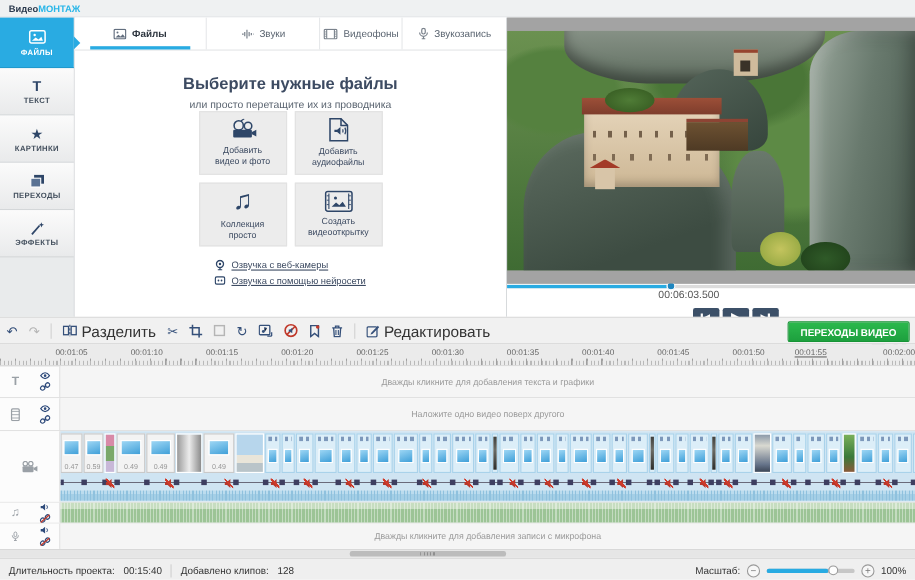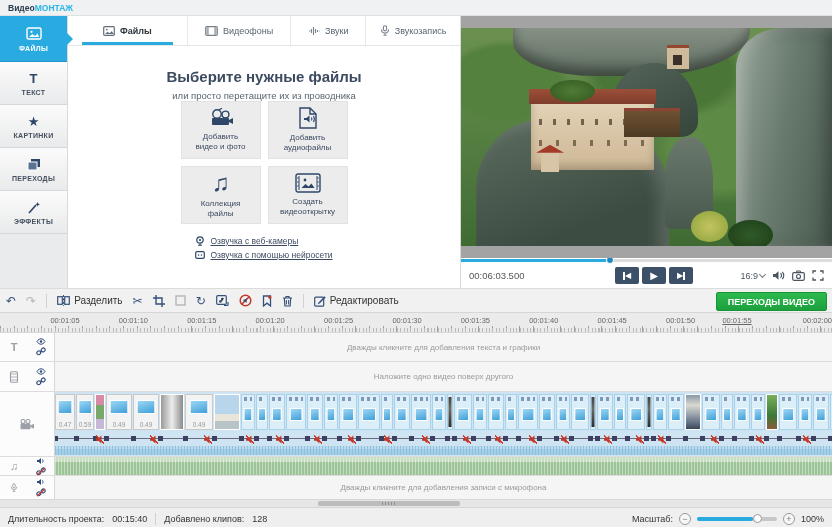--- a/index.html
+++ b/index.html
@@ -76,37 +76,37 @@
   .tree1 { position:absolute; left:24%; top:24%; width:12%; height:10%; background:radial-gradient(#4f7c36,#33571f); border-radius:50%; }
   .tree2 { position:absolute; left:62%; top:84%; width:10%; height:14%; background:radial-gradient(#c4c45e,#8aa23c); border-radius:50%; }
   .tree3 { position:absolute; left:72%; top:88%; width:12%; height:14%; background:radial-gradient(#2f5a28,#1e3d18); border-radius:50%; }
   .lbar { position:absolute; left:0; right:0; height:12px; background:#a3a3a3; z-index:5; }
   .lbar.top { top:0; } .lbar.bot { bottom:0; }
 
   .progress { height:5px; background:#fff; position:relative; }
   .progress .track { position:absolute; left:0; top:1px; height:3px; width:100%; background:#dcdcdc; }
   .progress .fill { position:absolute; left:0; top:1px; height:3px; width:39%; background:#29abe2; }
   .progress .handle { position:absolute; left:39%; top:-2px; width:8px; height:8px; border-radius:50%; background:#1d86c0; border:1px solid #fff; }
-  .controls { height:25px; display:flex; align-items:center; padding:0 8px; gap:6px; }
+  .controls { height:25px; display:flex; align-items:center; padding:0 8px; gap:6px;flex-direction:column; }
   .time { font-size:9.5px; color:#555; width:96px; }
   .pbtns { display:flex; gap:3px; margin-left:44px; }
   .pbtn { width:24px; height:17px; background:#3c5068; border-radius:2px; color:#fff; display:flex; align-items:center; justify-content:center; font-size:8px; cursor:pointer; }
   .pbtn .bar { width:2px; height:8px; background:#fff; }
   .pbtn .tri { font-size:8px; line-height:1; }
   .rctrl { margin-left:auto; display:flex; align-items:center; gap:7px; color:#4a5560; }
   .aspect { font-size:9px; display:flex; align-items:center; gap:2px; cursor:pointer; }
   .chev { width:5px; height:5px; border-right:1px solid #777; border-bottom:1px solid #777; transform:rotate(45deg); margin-top:-3px; }
 
   
   .toolbar { height:25px; background:#f1f1f1; border-top:1px solid #dcdcdc; border-bottom:1px solid #d6d6d6; display:flex; align-items:center; padding:0 6px; gap:10px; position:relative; }
   .tb-ic { display:flex; align-items:center; gap:4px; color:#35507a; font-size:9px; cursor:pointer; }
   .tb-ic .glyph { font-size:12px; line-height:1; }
   .tb-ic.disabled { color:#b5b5b5; }
   .tb-sep { width:1px; height:14px; background:#d2d2d2; }
-  .tb-label { font-size:10px; color:#333; }
+  .tb-label { font-size:14px; color:#333; }
   .save-btn { position:absolute; right:5px; top:3px; height:19px; padding:0 11px; background:linear-gradient(#2cb94d,#1da03e); border:1px solid #179436; border-radius:2px; color:#fff; font-size:9px; font-weight:bold; display:flex; align-items:center; cursor:pointer; }
 
   
   .ruler { height:20px; background:#ebebeb; border-bottom:1px solid #d8d8d8; position:relative;
     background-image:
       repeating-linear-gradient(90deg,#b9b9b9 0 1px,transparent 1px 3.42px),
       repeating-linear-gradient(90deg,#9f9f9f 0 1px,transparent 1px 13.67px),
       linear-gradient(#ebebeb,#ebebeb);
     background-size:100% 4px,100% 6px,100% 100%; background-position:left bottom,left bottom,0 0; background-repeat:no-repeat; }
   .ruler-label { position:absolute; top:3px; transform:translateX(-50%); font-size:7.5px; color:#666; }
@@ -221,32 +221,32 @@
       <div class="tabbar">
         <div class="tab active">
           <svg class="ic" width="12" height="10" viewBox="0 0 12 10">
               <rect x="0.7" y="0.7" width="10.6" height="8.6" rx="1" fill="none" stroke="#3c4a5e" stroke-width="1.2"></rect>
               <circle cx="3.8" cy="3.6" r="0.9" fill="#3c4a5e"></circle>
               <path d="M2 8l2.6-2.3 2 1.5 2-2L11 8z" fill="#3c4a5e"></path>
             </svg>
           <span>Файлы</span>
         </div>
         <div class="tab">
+          <svg class="ic" width="12" height="10" viewBox="0 0 12 10">
+              <path d="M1 5h1.5M3.5 3v4M5.5 1v8M7.5 3v4M9.5 4v2M11 5h.5" stroke="#5a6470" stroke-width="1.1" fill="none"></path>
+            </svg>
+          <span>Звуки</span>
+        </div>
+        <div class="tab">
           <svg class="ic" width="13" height="10" viewBox="0 0 13 10">
               <rect x="0.7" y="0.7" width="11.6" height="8.6" rx="1" fill="none" stroke="#5a6470" stroke-width="1.2"></rect>
               <path d="M3 1v8M10 1v8" stroke="#5a6470" stroke-width="1"></path>
               <path d="M1 3h2M1 5h2M1 7h2M10 3h2M10 5h2M10 7h2" stroke="#5a6470" stroke-width=".7"></path>
             </svg>
           <span>Видеофоны</span>
-        </div>
-        <div class="tab">
-          <svg class="ic" width="12" height="10" viewBox="0 0 12 10">
-              <path d="M1 5h1.5M3.5 3v4M5.5 1v8M7.5 3v4M9.5 4v2M11 5h.5" stroke="#5a6470" stroke-width="1.1" fill="none"></path>
-            </svg>
-          <span>Звуки</span>
         </div>
         <div class="tab">
           <svg class="ic" width="10" height="11" viewBox="0 0 10 11">
               <rect x="3.4" y="0.7" width="3.2" height="5.2" rx="1.6" fill="none" stroke="#5a6470" stroke-width="1.1"></rect>
               <path d="M1.5 4.5a3.5 3.5 0 007 0M5 8v2M3.4 10.3h3.2" stroke="#5a6470" stroke-width="1.1" fill="none"></path>
             </svg>
           <span>Звукозапись</span>
         </div>
       </div>
 
@@ -271,21 +271,21 @@
                 <path d="M11 1v6h6" fill="none" stroke="#2e4668" stroke-width="1.4"></path>
                 <path d="M5 11h2.5l3-2.5v7L7.5 13H5z" fill="#2e4668"></path>
                 <path d="M12.5 10.5a3.5 3.5 0 010 3M14.5 9a6 6 0 010 6" stroke="#2e4668" stroke-width="1.1" fill="none"></path>
               </svg>
             <span class="lbl">Добавить
 аудиофайлы</span>
           </div>
           <div class="fp-btn">
             <span class="note-glyph">♫</span>
             <span class="lbl">Коллекция
-файлы</span>
+просто</span>
           </div>
           <div class="fp-btn">
             <svg class="ic" width="26" height="20" viewBox="0 0 26 20">
                 <rect x="1" y="1" width="24" height="18" rx="2" fill="none" stroke="#2e4668" stroke-width="1.4"></rect>
                 <path d="M4 3v14M22 3v14" stroke="#2e4668" stroke-width="1"></path>
                 <path d="M2 5h2M2 9h2M2 13h2M22 5h2M22 9h2M22 13h2" stroke="#2e4668" stroke-width=".8"></path>
                 <circle cx="10" cy="7" r="1.4" fill="#2e4668"></circle>
                 <path d="M6.5 15l4-4 3 2.5 3-3 3 4.5z" fill="#2e4668"></path>
               </svg>
             <span class="lbl">Создать

